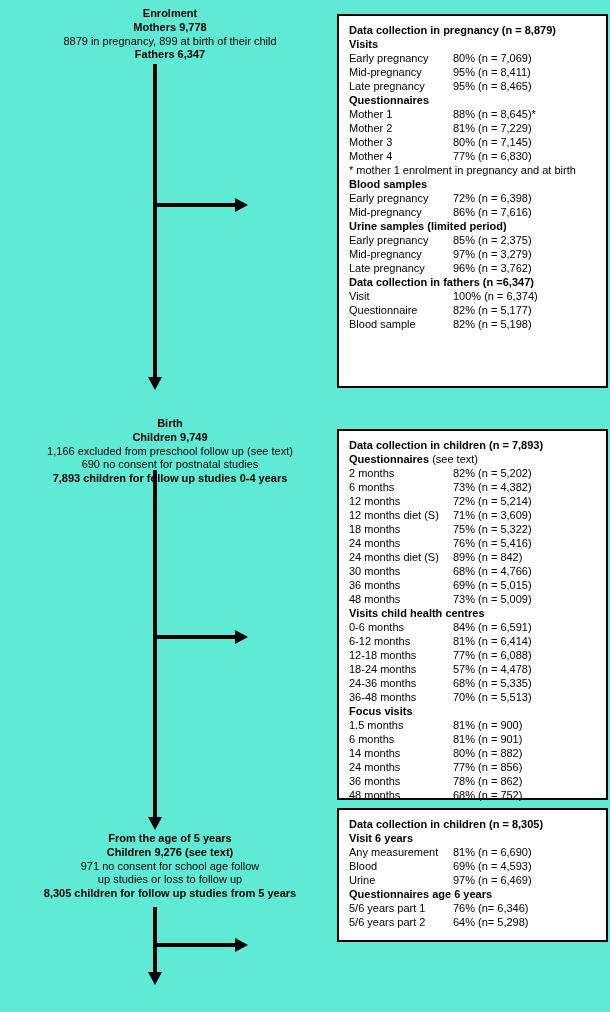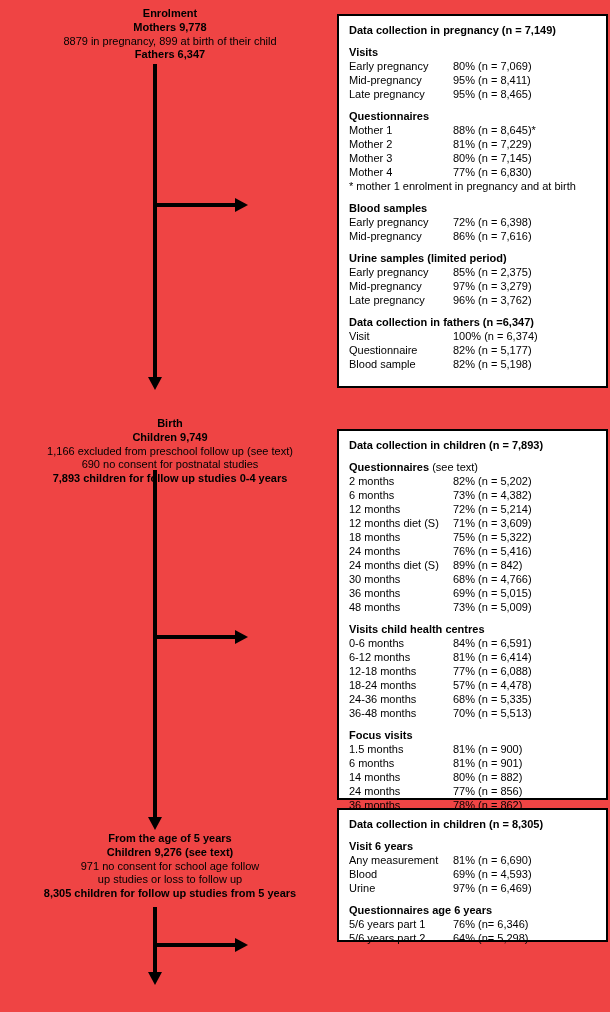--- a/index.html
+++ b/index.html
@@ -1,20 +1,20 @@
 <!DOCTYPE html>
 <html><head>
 <meta charset="utf-8">
 <style>
   html, body { margin: 0; padding: 0; background: #ffffff; }
   #canvas {
     position: relative;
     width: 610px;
     height: 1012px;
-    background: #ef4444;
+    background: #5eead4;
     color: #000000;
     font-family: "Liberation Sans", sans-serif;
     font-size: 11px;
     overflow: hidden;
   }
 
   
   .flow-node {
     position: absolute;
     left: 2px;
@@ -63,21 +63,21 @@
     border: 2px solid #000;
     background: #fff;
     box-sizing: border-box;
     padding: 7px 9px 6px 10px;
     line-height: 14px;
   }
   #box-pregnancy  { top: 14px;  height: 374px; }
   #box-children04 { top: 429px; height: 371px; }
   #box-children5  { top: 808px; height: 134px; }
   .box-title { font-weight: 700; }
-  .section { margin-top: 8px; }
+  .section { }
   .section-heading { font-weight: 700; }
   .section-heading .suffix { font-weight: 400; }
   .row { display: flex; }
   .row-label { width: 104px; flex-shrink: 0; }
   .row-value { flex: 1; }
   .section-note { }
 </style>
 </head>
 <body>
 
@@ -113,21 +113,21 @@
   <div class="arrowhead-down" id="ah2"></div>
   <div class="hline" id="hline2"></div>
   <div class="arrowhead-right" id="ahr2"></div>
 
   <div class="vline" id="vline3"></div>
   <div class="arrowhead-down" id="ah3"></div>
   <div class="hline" id="hline3"></div>
   <div class="arrowhead-right" id="ahr3"></div>
 
   <div class="box" id="box-pregnancy">
-      <div class="box-title">Data collection in pregnancy (n = 7,149)</div>
+      <div class="box-title">Data collection in pregnancy (n = 8,879)</div>
       <div class="section">
         <div class="section-heading"><span>Visits</span></div>
         <div class="row">
           <span class="row-label">Early pregnancy</span>
           <span class="row-value">80% (n = 7,069)</span>
         </div>
         <div class="row">
           <span class="row-label">Mid-pregnancy</span>
           <span class="row-value">95% (n = 8,411)</span>
         </div>

